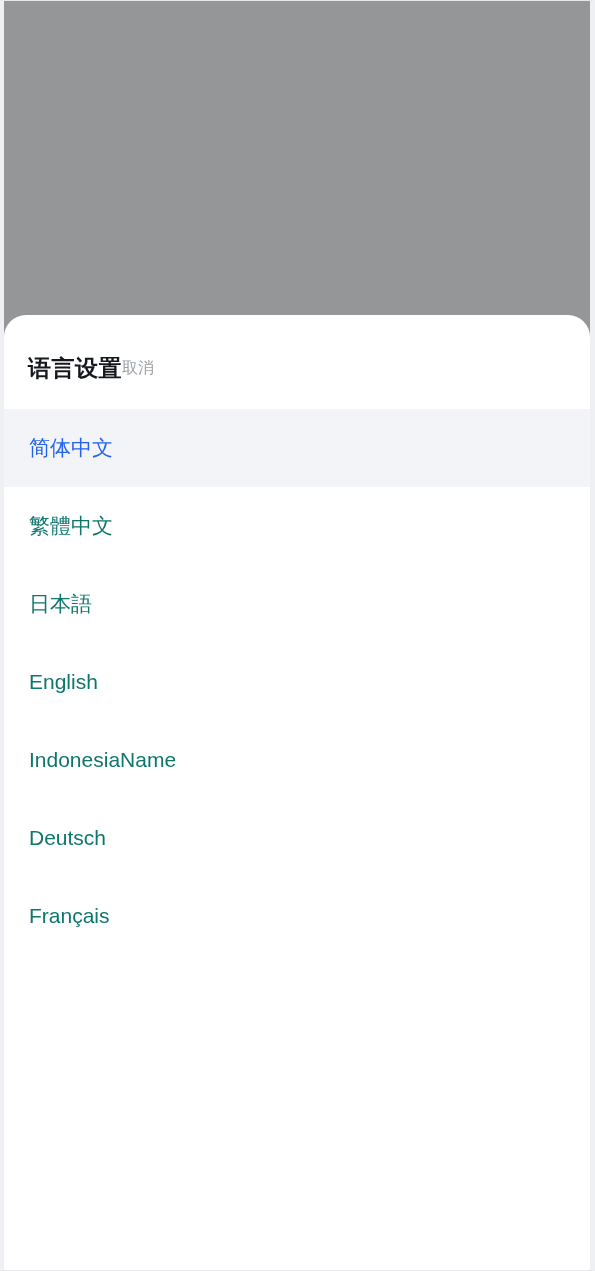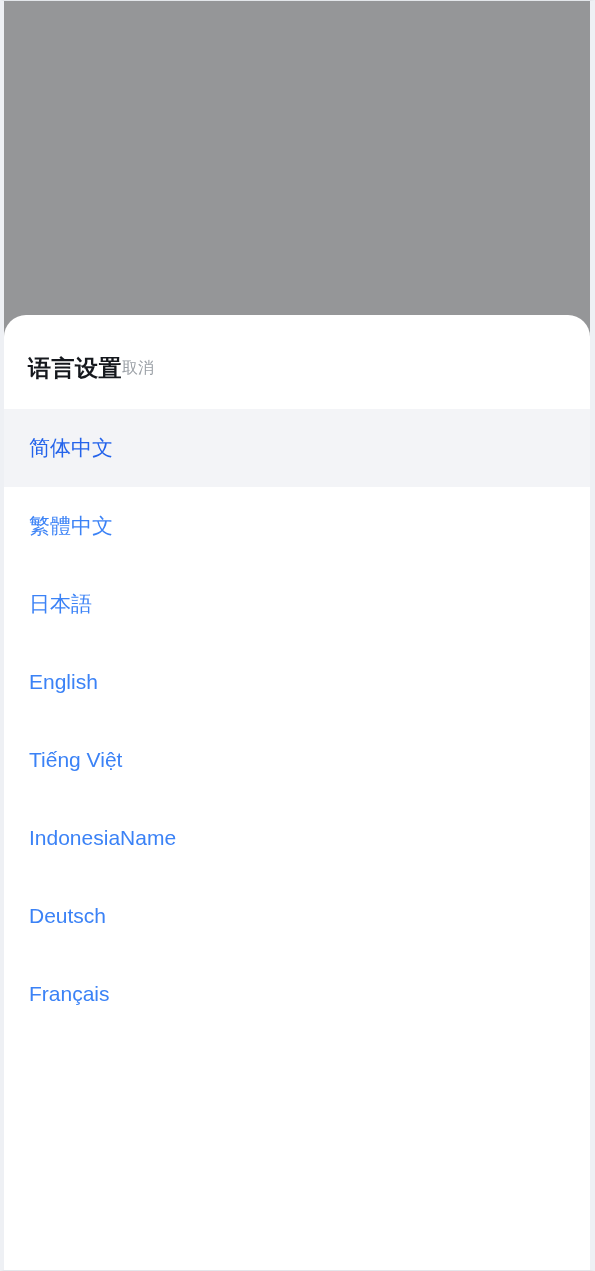--- a/index.html
+++ b/index.html
@@ -96,21 +96,21 @@
   }
   .sheet-cancel {
     font-size:16px; color:#9ba0a6; cursor:pointer;
   }
   #lang-list { display:flex; flex-direction:column; }
   .lang-item {
     height:78px;
     display:flex; align-items:center;
     padding:0 25px;
     font-size:21px;
-    color:#3b82f6;
+    color:#0f766e;
     background:#ffffff;
     cursor:pointer;
   }
   .lang-item.selected {
     background:#f3f4f7;
     color:#2463eb;
   }
 </style>
 </head>
 <body>
@@ -176,23 +176,20 @@
         <div class="lang-item">
           <span>繁體中文</span>
         </div>
         <div class="lang-item">
           <span>日本語</span>
         </div>
         <div class="lang-item">
           <span>English</span>
         </div>
         <div class="lang-item">
-          <span>Tiếng Việt</span>
-        </div>
-        <div class="lang-item">
           <span>IndonesiaName</span>
         </div>
         <div class="lang-item">
           <span>Deutsch</span>
         </div>
         <div class="lang-item">
           <span>Français</span>
         </div>
       </div>
   </div>

